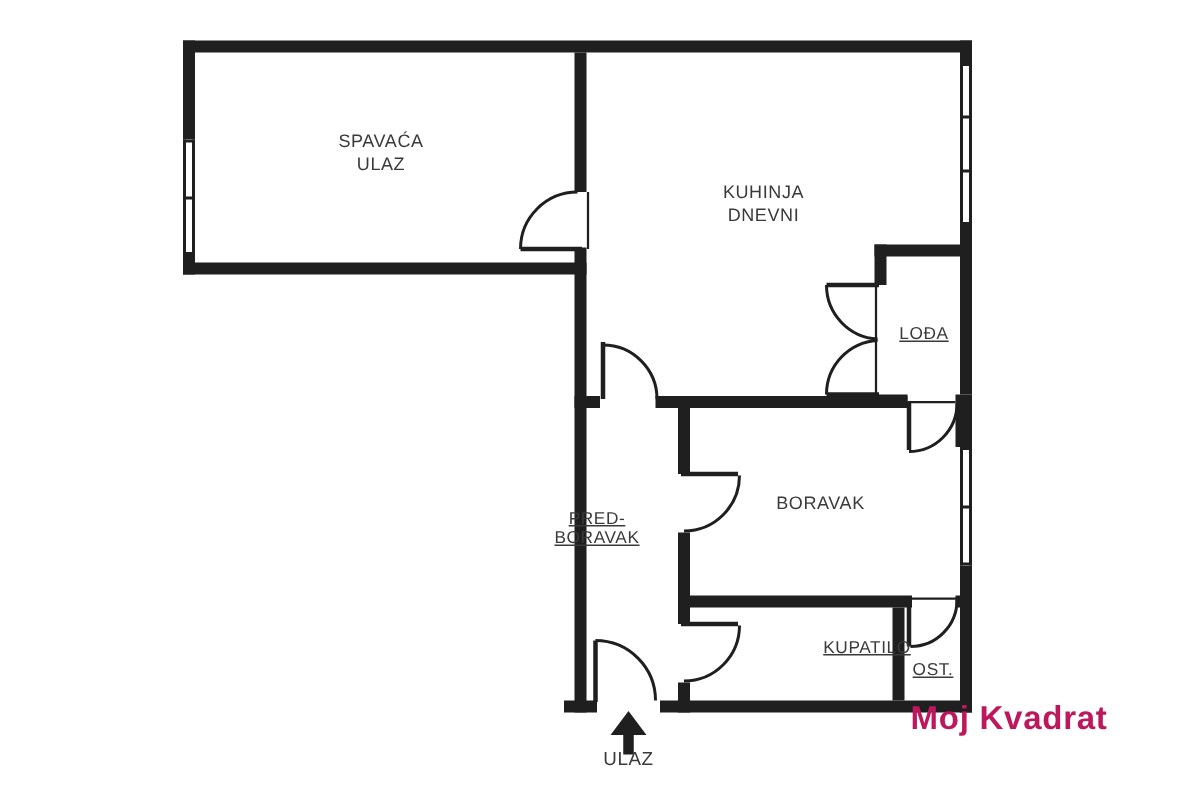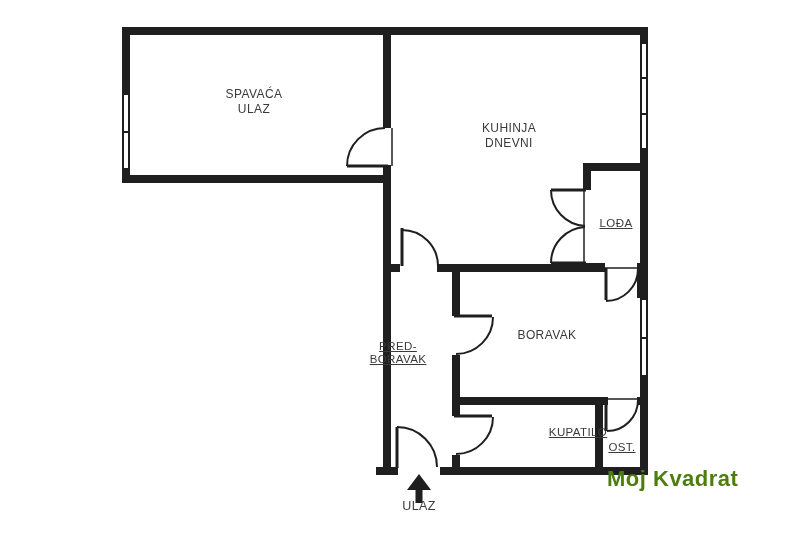--- a/index.html
+++ b/index.html
@@ -12,21 +12,21 @@
   .window .rail { position:absolute; background:#1f1f1f; }
   .room-label {
     position:absolute; transform:translateX(-50%);
     color:#3a3a3a; font-size:12px; line-height:15px; text-align:center;
     letter-spacing:0.4px; white-space:nowrap;
   }
   .small-label { font-size:11.5px; line-height:13px;text-decoration:underline; }
   svg.overlay { position:absolute; left:0; top:0; }
   .watermark {
     position:absolute; left:607px; top:464px;
-    color:#4d7c0f; font-weight:bold; font-size:22px; line-height:29px;
+    color:#be185d; font-weight:bold; font-size:22px; line-height:29px;
     letter-spacing:0.5px; white-space:nowrap;
   }
 </style>
 </head>
 <body>
 
 <div class="plan">
 
   <div class="wall" style="left:122px;top:27px;width:526px;height:8px;"></div>
   <div class="wall" style="left:122px;top:27px;width:8px;height:66px;"></div>

